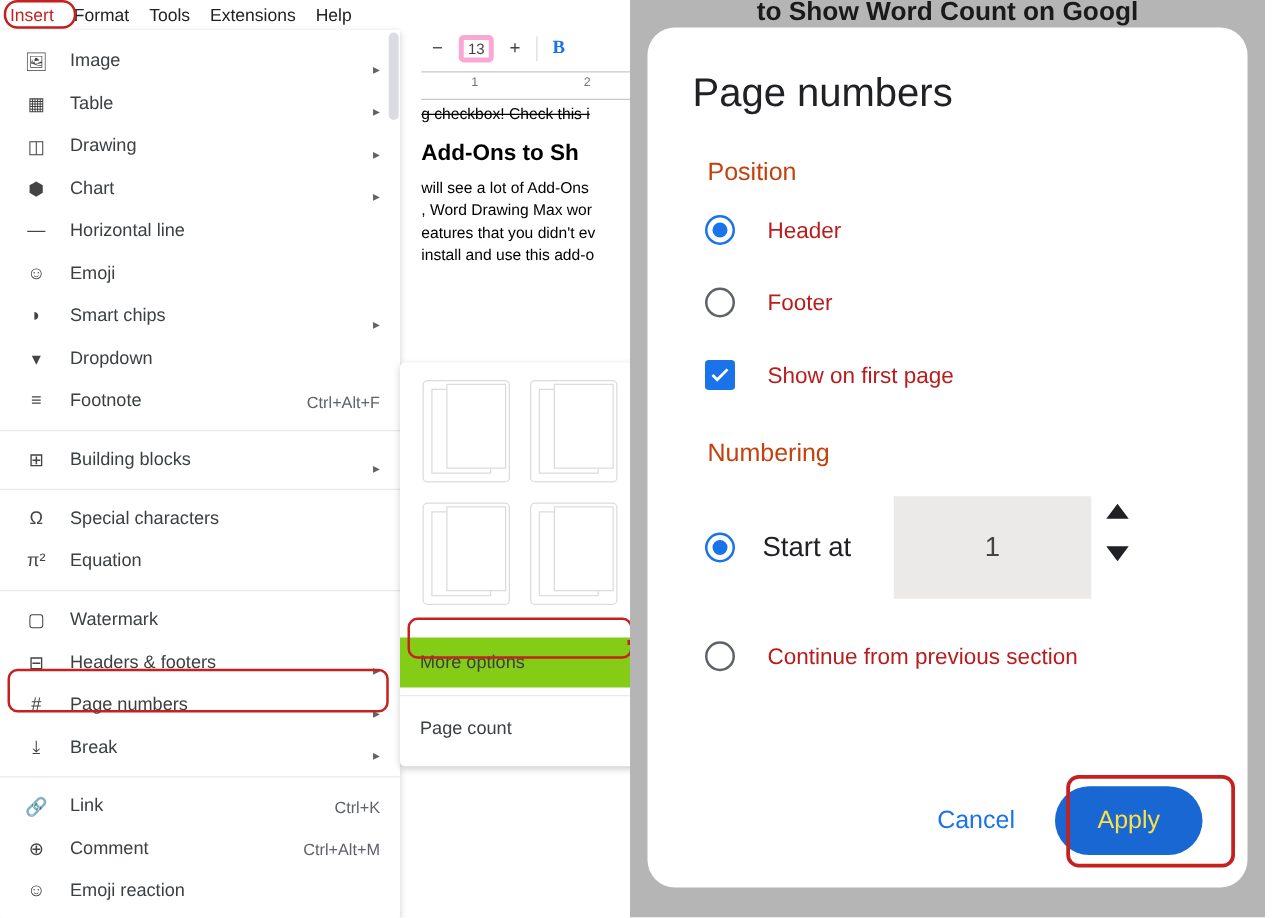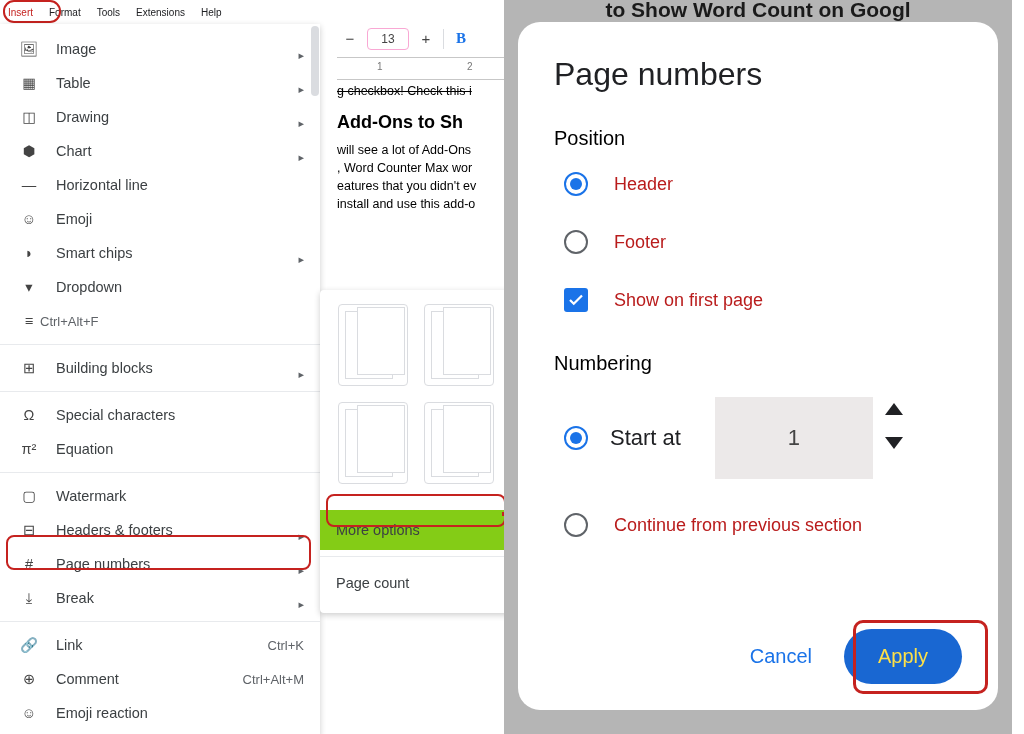--- a/index.html
+++ b/index.html
@@ -1,21 +1,21 @@
 <!DOCTYPE html>
 <html><head>
 <meta charset="utf-8">
 <style>
   * { box-sizing: border-box; font-family: "Google Sans", Arial, sans-serif; }
   body { margin: 0; width: 1024px; height: 734px; background: #fff; position: relative; overflow: hidden; }
 
   
   .left { position: absolute; left: 0; top: 0; width: 515px; height: 734px; }
 
-  .menubar { display: flex; align-items: center; height: 24px; font-size: 10px; color:#202124; }
+  .menubar { display: flex; align-items: center; height: 24px; font-size: 14px; color:#202124; }
   .menubar span { padding: 2px 8px; cursor: pointer; }
   .menubar .active { color: #c5221f; }
   .menubar-circle { position:absolute; left:3px; top:0; width:58px; height:23px; border:2px solid #c5221f; border-radius:11px; pointer-events:none; }
 
   .dropdown {
     position: absolute; left: 0; top: 24px; width: 320px;
     background: #fff; border-radius: 0 0 4px 4px;
     box-shadow: 0 2px 6px rgba(0,0,0,.2);
     padding: 8px 0; font-size: 14.5px; color:#3c4043;
   }
@@ -42,41 +42,41 @@
   .thumb .lines { position:absolute; left:24px; top:24px; width:34px; }
   .thumb .lines i { display:block; height:2px; background:#dadce0; margin:3px 0; }
   .smi { height:40px; display:flex; align-items:center; padding:0 16px; cursor:pointer; }
   .smi.sel { background:#84cc16;margin-top:16px; }
   .mo-outline { left:326px; top:494px; width:180px; height:33px; }
 
   
   .docbg { position:absolute; left:335px; top:24px; width:180px; height:710px; padding:0 0 0 2px; font-family:Arial,sans-serif; }
   .toolbar { height:34px; display:flex; align-items:center; gap:4px; color:#444; border-bottom:1px solid #c7c7c7; padding-bottom:4px; }
   .toolbar .tool { width:26px; height:26px; border-radius:4px; display:flex; align-items:center; justify-content:center; font-size:15px; }
-  .toolbar .size { border:1px solid #f9a8d4; border-radius:4px; width:42px; height:22px; display:flex; align-items:center; justify-content:center; font-size:12px; }
+  .toolbar .size { border:4px solid #f9a8d4; border-radius:4px; width:28px; height:22px; display:flex; align-items:center; justify-content:center; font-size:12px; }
   .toolbar .bold { color:#1a73e8; font-weight:700; font-family:serif; }
   .ruler { height:22px; border-bottom:1px solid #c7c7c7; position:relative; color:#777; font-size:10px; }
   .ruler span { position:absolute; top:3px; }
   .doc h2 { margin:14px 0 10px; font-family:Arial; font-size:18px; font-weight:700; color:#000; white-space:nowrap; }
   .doc p  { margin:4px 0; font-size:12.5px; color:#000; white-space:nowrap; overflow:hidden; }
 
   
   .arrow { position:absolute; left:502px; top:504px; width:40px; height:18px; }
   .arrow .shaft { position:absolute; left:0; top:8px; width:28px; height:4px; background:#c5221f; }
   .arrow .head  { position:absolute; left:26px; top:0; width:0; height:0; border-left:14px solid #c5221f; border-top:10px solid transparent; border-bottom:10px solid transparent; }
 
   
   .right { position:absolute; left:504px; top:0; width:508px; height:734px; background:#b5b5b5;padding-left:46px; }
   .bgtext { position:absolute; left:0; width:100%; color:#1a1a1a; font-size:21px; font-weight:700; text-align:center; }
   .bgtext.top { top:-2px; }
   .bgtext.bot { bottom:2px; font-weight:400; font-size:15px; }
 
   .dialog { position:absolute; left:14px; right:14px; top:22px; bottom:24px; background:#fff; border-radius:22px; padding:34px 36px 26px; display:flex; flex-direction:column; }
   .dialog h1 { margin:0 0 28px; font-size:32px; font-weight:400; color:#202124; }
-  .sect { font-size:20px; color:#000000; margin:6px 0 22px; }
+  .sect { font-size:20px; color:#c2410c; margin:6px 12px 22px; }
   .opt { display:flex; align-items:center; gap:26px; margin:0 0 34px 10px; font-size:18px; color:#b91c1c; }
   .radio { width:24px; height:24px; border:2.5px solid #5f6368; border-radius:50%; display:flex; align-items:center; justify-content:center; cursor:pointer; flex-shrink:0; }
   .radio.sel { border-color:#1a73e8; }
   .radio.sel::after { content:""; width:12px; height:12px; background:#1a73e8; border-radius:50%; }
   .chk { width:24px; height:24px; background:#1a73e8; border-radius:3px; display:flex; align-items:center; justify-content:center; cursor:pointer; flex-shrink:0; }
   .chk svg { width:18px; height:18px; }
   .startrow { display:flex; align-items:center; gap:22px; margin:0 0 34px 10px; font-size:22px; color:#202124; }
   .numbox { width:158px; height:82px; background:#ece9e9; display:flex; align-items:center; justify-content:center; font-size:22px; color:#444; position:relative; margin-left:12px; }
   .spin { position:absolute; right:-30px; top:6px; display:flex; flex-direction:column; gap:22px; }
   .spin i { width:0; height:0; border-left:9px solid transparent; border-right:9px solid transparent; cursor:pointer; }
@@ -111,21 +111,21 @@
       <div class="tool bold">B</div>
     </div>
     <div class="ruler">
       <span style="left:40px">1</span>
       <span style="left:130px">2</span>
     </div>
     <div class="doc">
       <p style="text-decoration:line-through">g checkbox! Check this i</p>
       <h2>Add-Ons to Sh</h2>
       <p>will see a lot of Add-Ons</p>
-      <p>, Word Counter Max wor</p>
+      <p>, Word Drawing Max wor</p>
       <p>eatures that you didn't ev</p>
       <p>install and use this add-o</p>
       <div style="height:240px"></div>
       <p>g displayed in the word co</p>
       <div style="height:30px"></div>
       <p>he way, you can make it e</p>
       <p>nt to go above and beyon</p>
       <p>ommend!</p>
     </div>
   </div>
@@ -164,20 +164,21 @@
         <span class="ic">◗</span>
         <span class="lbl">Smart chips</span>
         <span class="sub"></span>
       </div>
     <div class="mi">
         <span class="ic">▾</span>
         <span class="lbl">Dropdown</span>
       </div>
     <div class="mi">
         <span class="ic">≡</span>
+        <span class="lbl">Footnote</span>
         <span class="sc">Ctrl+Alt+F</span>
       </div>
     <div class="sep"></div>
     <div class="mi sub">
         <span class="ic">⊞</span>
         <span class="lbl">Building blocks</span>
         <span class="sub"></span>
       </div>
     <div class="sep"></div>
     <div class="mi">

